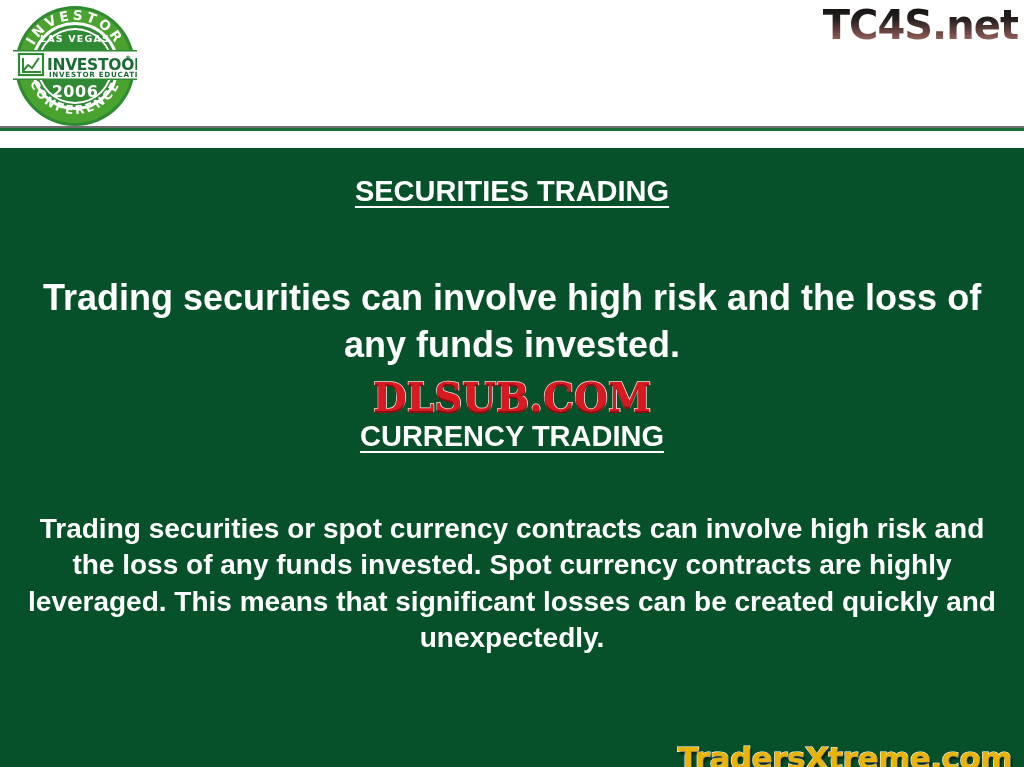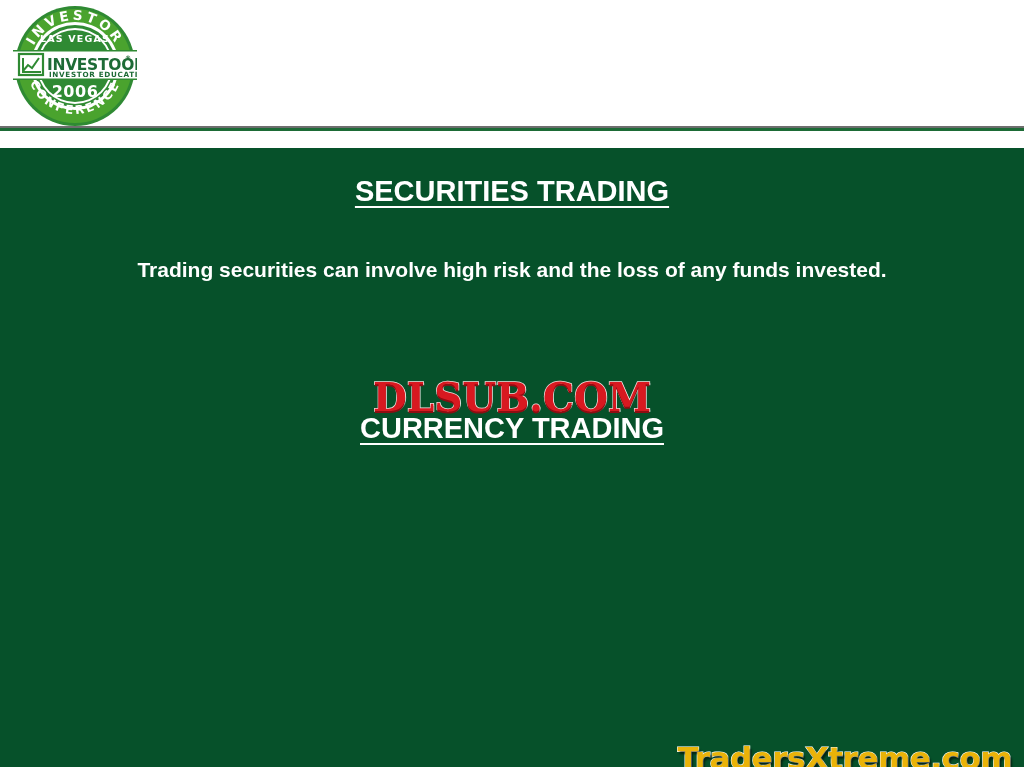--- a/index.html
+++ b/index.html
@@ -106,34 +106,34 @@
     font-size: 29px;
     font-weight: bold;
     white-space: nowrap;
   }
   .section-heading .u {
     text-decoration: underline;
     text-underline-offset: 5px;
     text-decoration-thickness: 2px;
   }
   #heading-securities { top: 27px; }
-  #heading-currency   { top: 264px; }
+  #heading-currency   { top: 272px; }
 
   .para {
     position: absolute;
     left: 0;
     width: 1024px;
     text-align: center;
     color: #ffffff;
     font-weight: bold;
     line-height: 1.30;
   }
   #para-securities {
-    top: 108px;
-    font-size: 21px;
+    top: 127px;
+    font-size: 36px;
     padding: 0 36px;
     box-sizing: border-box;
   }
   #para-currency {
     top: 363px;
     font-size: 28px;
     padding: 0 28px;
     box-sizing: border-box;
   }
 
@@ -212,36 +212,38 @@
 
         <text x="34" y="66" font-family="DejaVu Sans, sans-serif" font-size="15.5" font-weight="bold" fill="#1d6b36" letter-spacing="-0.3">INVESTOOLS</text>
         <text x="112" y="56" font-family="DejaVu Sans, sans-serif" font-size="6" font-weight="bold" fill="#1d6b36">®</text>
         <text x="36" y="73" font-family="DejaVu Sans, sans-serif" font-size="7.2" font-weight="bold" fill="#1d6b36" letter-spacing="0.7">INVESTOR EDUCATION</text>
 
         <text x="62" y="93" text-anchor="middle" font-family="DejaVu Sans, sans-serif" font-size="16" font-weight="bold" fill="#ffffff" letter-spacing="0.5">2006</text>
       </svg>
     </div>
 
 
+    <div class="tc4s">TC4S.net</div>
 
     <div class="header-rule-top"></div>
     <div class="header-rule-mid"></div>
   </div>
 
   <div class="body-area">
 
     <div class="section-heading" id="heading-securities">
       <span class="u">SECURITIES TRADING</span>
     </div>
 
     <div class="para" id="para-securities">Trading securities can involve high risk and the loss of any funds invested.</div>
 
     <div class="dlsub">DLSUB.COM</div>
 
     <div class="section-heading" id="heading-currency">
       <span class="u">CURRENCY TRADING</span>
     </div>
 
+    <div class="para" id="para-currency">Trading securities or spot currency contracts can involve high risk and the loss of any funds invested.  Spot currency contracts are highly leveraged.  This means that significant losses can be created quickly and unexpectedly.</div>
 
     <div class="traders">TradersXtreme.com</div>
   </div>
 
 </div>
 
 </body></html>

